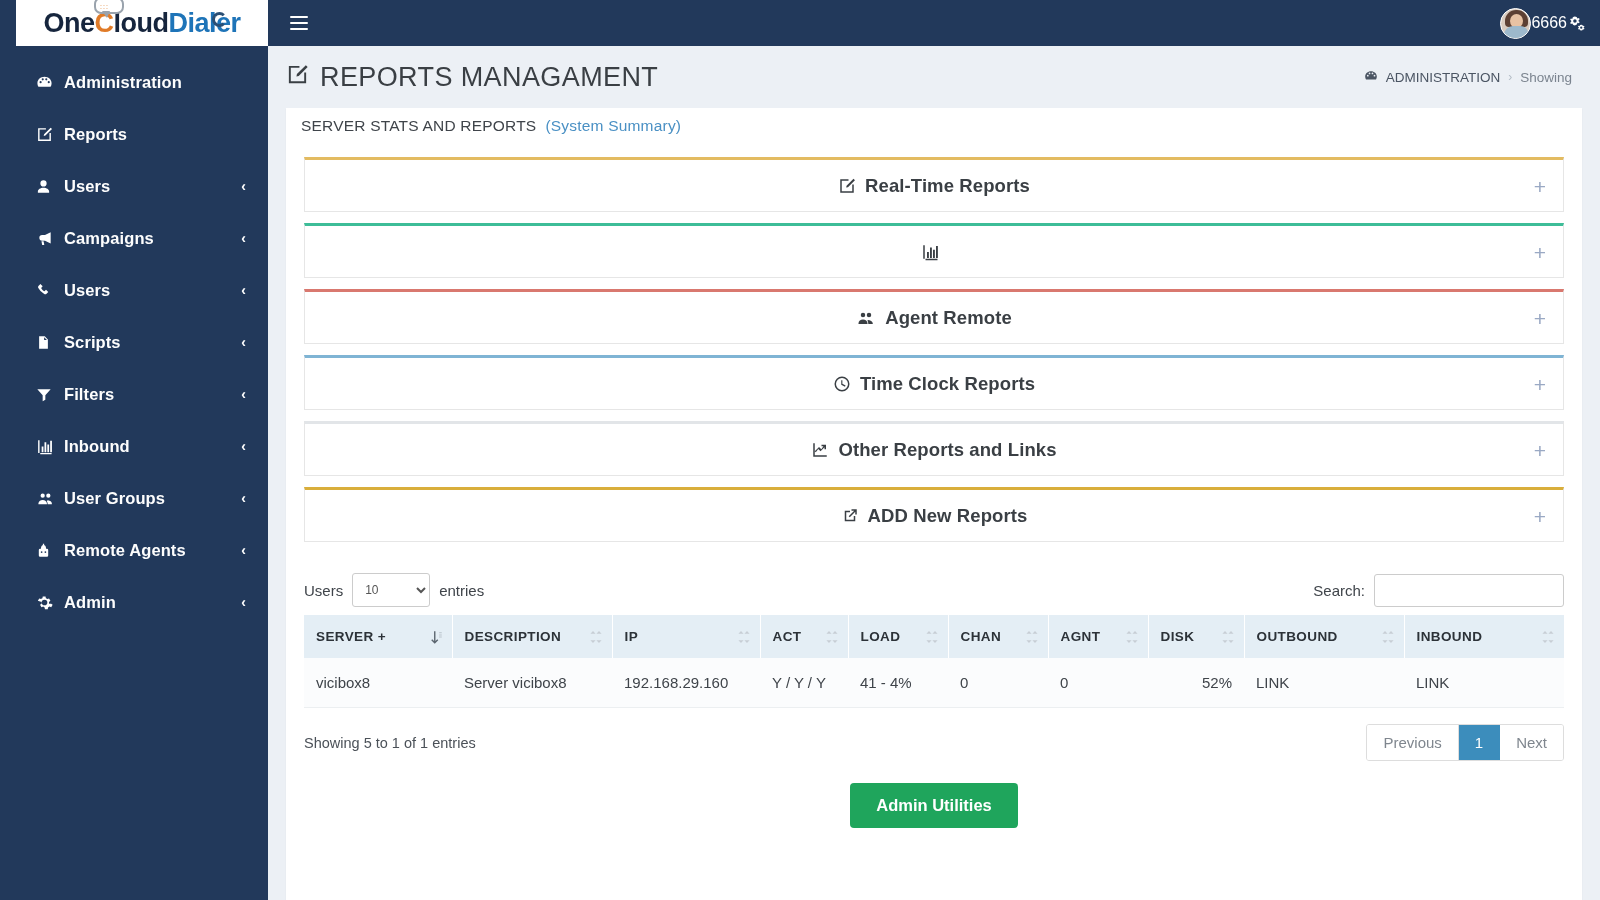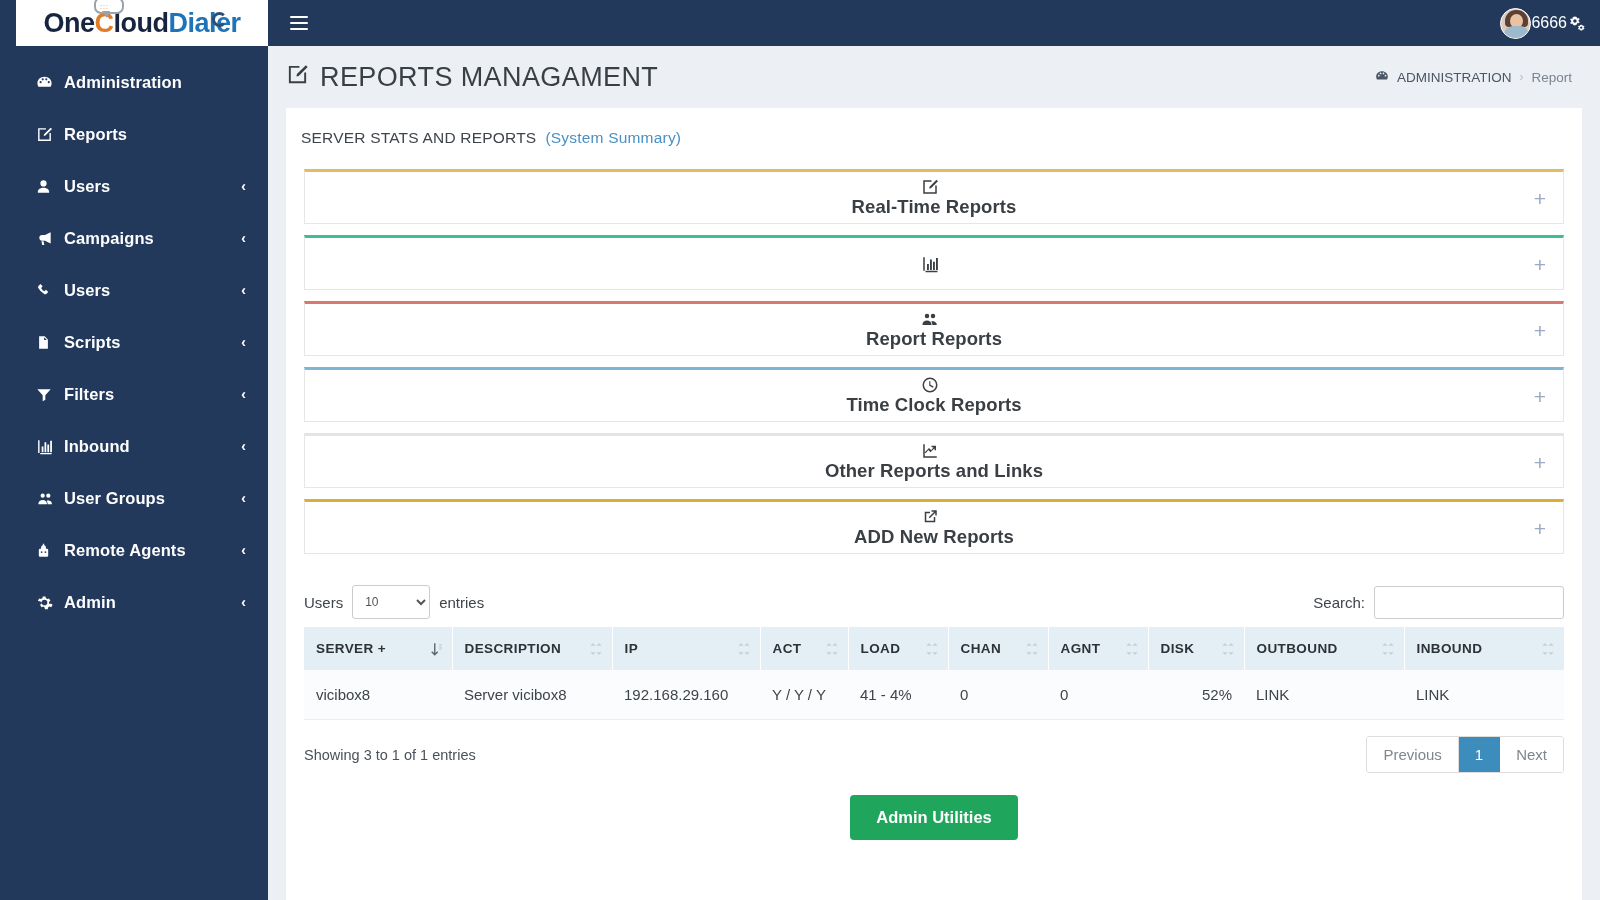--- a/index.html
+++ b/index.html
@@ -105,21 +105,21 @@
   .breadcrumb {
     margin-left: auto; display: flex; align-items: center;
     gap: 8px; font-size: 13.5px; color: #4b5563;
   }
   .breadcrumb svg { fill: #4b5563; }
   .breadcrumb .sep { color: #b4bcc6; font-size: 12px; }
   .breadcrumb .cur { color: #7b848f; }
 
   .panel {
     background: #ffffff; margin: 0 18px 0 18px;
-    flex: 1; padding: 18px 0 0 0;
+    flex: 1; padding: 6px 0 0 0;
     border-top: 3px solid transparent;
     box-shadow: 0 1px 1px rgba(0,0,0,0.08);
   }
   .panel-title {
     font-size: 15.5px; color: #3f444a; padding: 0 15px 0 15px;
     margin-bottom: 22px; letter-spacing: 0.2px;
   }
   .panel-title .link { color: #4a90c4; }
 
   
@@ -127,21 +127,20 @@
   .acc-item {
     border: 1px solid #e6e6e6; border-top-width: 3px;
     margin-bottom: 11px; background: #ffffff;
     position: relative;
   }
   .acc-head {
     display: flex; align-items: center; justify-content: center;
     height: 51px; position: relative; cursor: pointer;
     color: #3a3f44; font-size: 18.5px; font-weight: bold;
     letter-spacing: 0.1px;
-    flex-direction: column;
   }
   .acc-head .acc-ico { margin-right: 9px; display: inline-flex; align-items: center; }
   .acc-head .acc-ico svg { fill: #3a3f44; }
   .acc-plus {
     position: absolute; right: 17px; top: 50%; transform: translateY(-50%);
     color: #9aa9c4; font-size: 21px; line-height: 1; font-weight: normal;
   }
 
   
   .table-wrap { padding: 12px 18px 0 18px; }
@@ -354,21 +353,21 @@
         <span>REPORTS MANAGAMENT</span>
       </h1>
       <div class="breadcrumb">
         <span>
           <svg width="14" height="14" viewBox="0 0 24 24">
               <path d="M12 4C6.5 4 2 8 2 13c0 2 .5 3.5 1.4 5h17.2c.9-1.5 1.4-3 1.4-5 0-5-4.5-9-10-9zm-5.5 9a1.5 1.5 0 110-3 1.5 1.5 0 010 3zm3-4a1.5 1.5 0 110-3 1.5 1.5 0 010 3zm5 0a1.5 1.5 0 110-3 1.5 1.5 0 010 3zm3.5 4a1.5 1.5 0 110-3 1.5 1.5 0 010 3z"></path>
             </svg>
         </span>
         <span>ADMINISTRATION</span>
         <span class="sep">›</span>
-        <span class="cur">Report</span>
+        <span class="cur">Showing</span>
       </div>
     </div>
 
     <div class="panel">
       <div class="panel-title">
         <span>SERVER STATS AND REPORTS</span>
         <span>&nbsp;</span><span class="link">(System Summary)</span>
       </div>
 
       <div class="accordion">
@@ -396,21 +395,21 @@
           </div>
         </div>
 
         <div class="acc-item" style="border-top-color:#d9786f">
           <div class="acc-head">
             <span class="acc-ico">
               <svg width="20" height="18" viewBox="0 0 24 24">
                   <path d="M8 11a3 3 0 100-6 3 3 0 000 6zm8 0a3 3 0 100-6 3 3 0 000 6zM2 19c0-2.7 2.7-5 6-5s6 2.3 6 5v1H2v-1zm13.5-4.5c2.9.3 5.5 2.4 5.5 4.5v1h-6v-1c0-1.4-.5-2.6-1.3-3.6.6-.4 1.2-.7 1.8-.9z"></path>
                 </svg>
             </span>
-            <span>Report Reports</span>
+            <span>Agent Remote</span>
             <span class="acc-plus">+</span>
           </div>
         </div>
 
         <div class="acc-item" style="border-top-color:#7fb4d4">
           <div class="acc-head">
             <span class="acc-ico">
               <svg width="18" height="18" viewBox="0 0 24 24">
                   <path d="M12 2a10 10 0 100 20 10 10 0 000-20zm0 2a8 8 0 110 16 8 8 0 010-16zm-1 3v6l5 2.5.8-1.6-4.3-2.1V7H11z"></path>
                 </svg>
@@ -569,21 +568,21 @@
               <td>0</td>
               <td>0</td>
               <td class="num-right">52%</td>
               <td>LINK</td>
               <td>LINK</td>
             </tr>
           </tbody>
         </table>
 
         <div class="tbl-footer">
-          <span class="showing">Showing 3 to 1 of 1 entries</span>
+          <span class="showing">Showing 5 to 1 of 1 entries</span>
           <div class="pagination">
             <span class="pg">Previous</span>
             <span class="pg active">1</span>
             <span class="pg">Next</span>
           </div>
         </div>
 
         <div class="btn-row">
           <button class="btn-green">Admin Utilities</button>
         </div>

